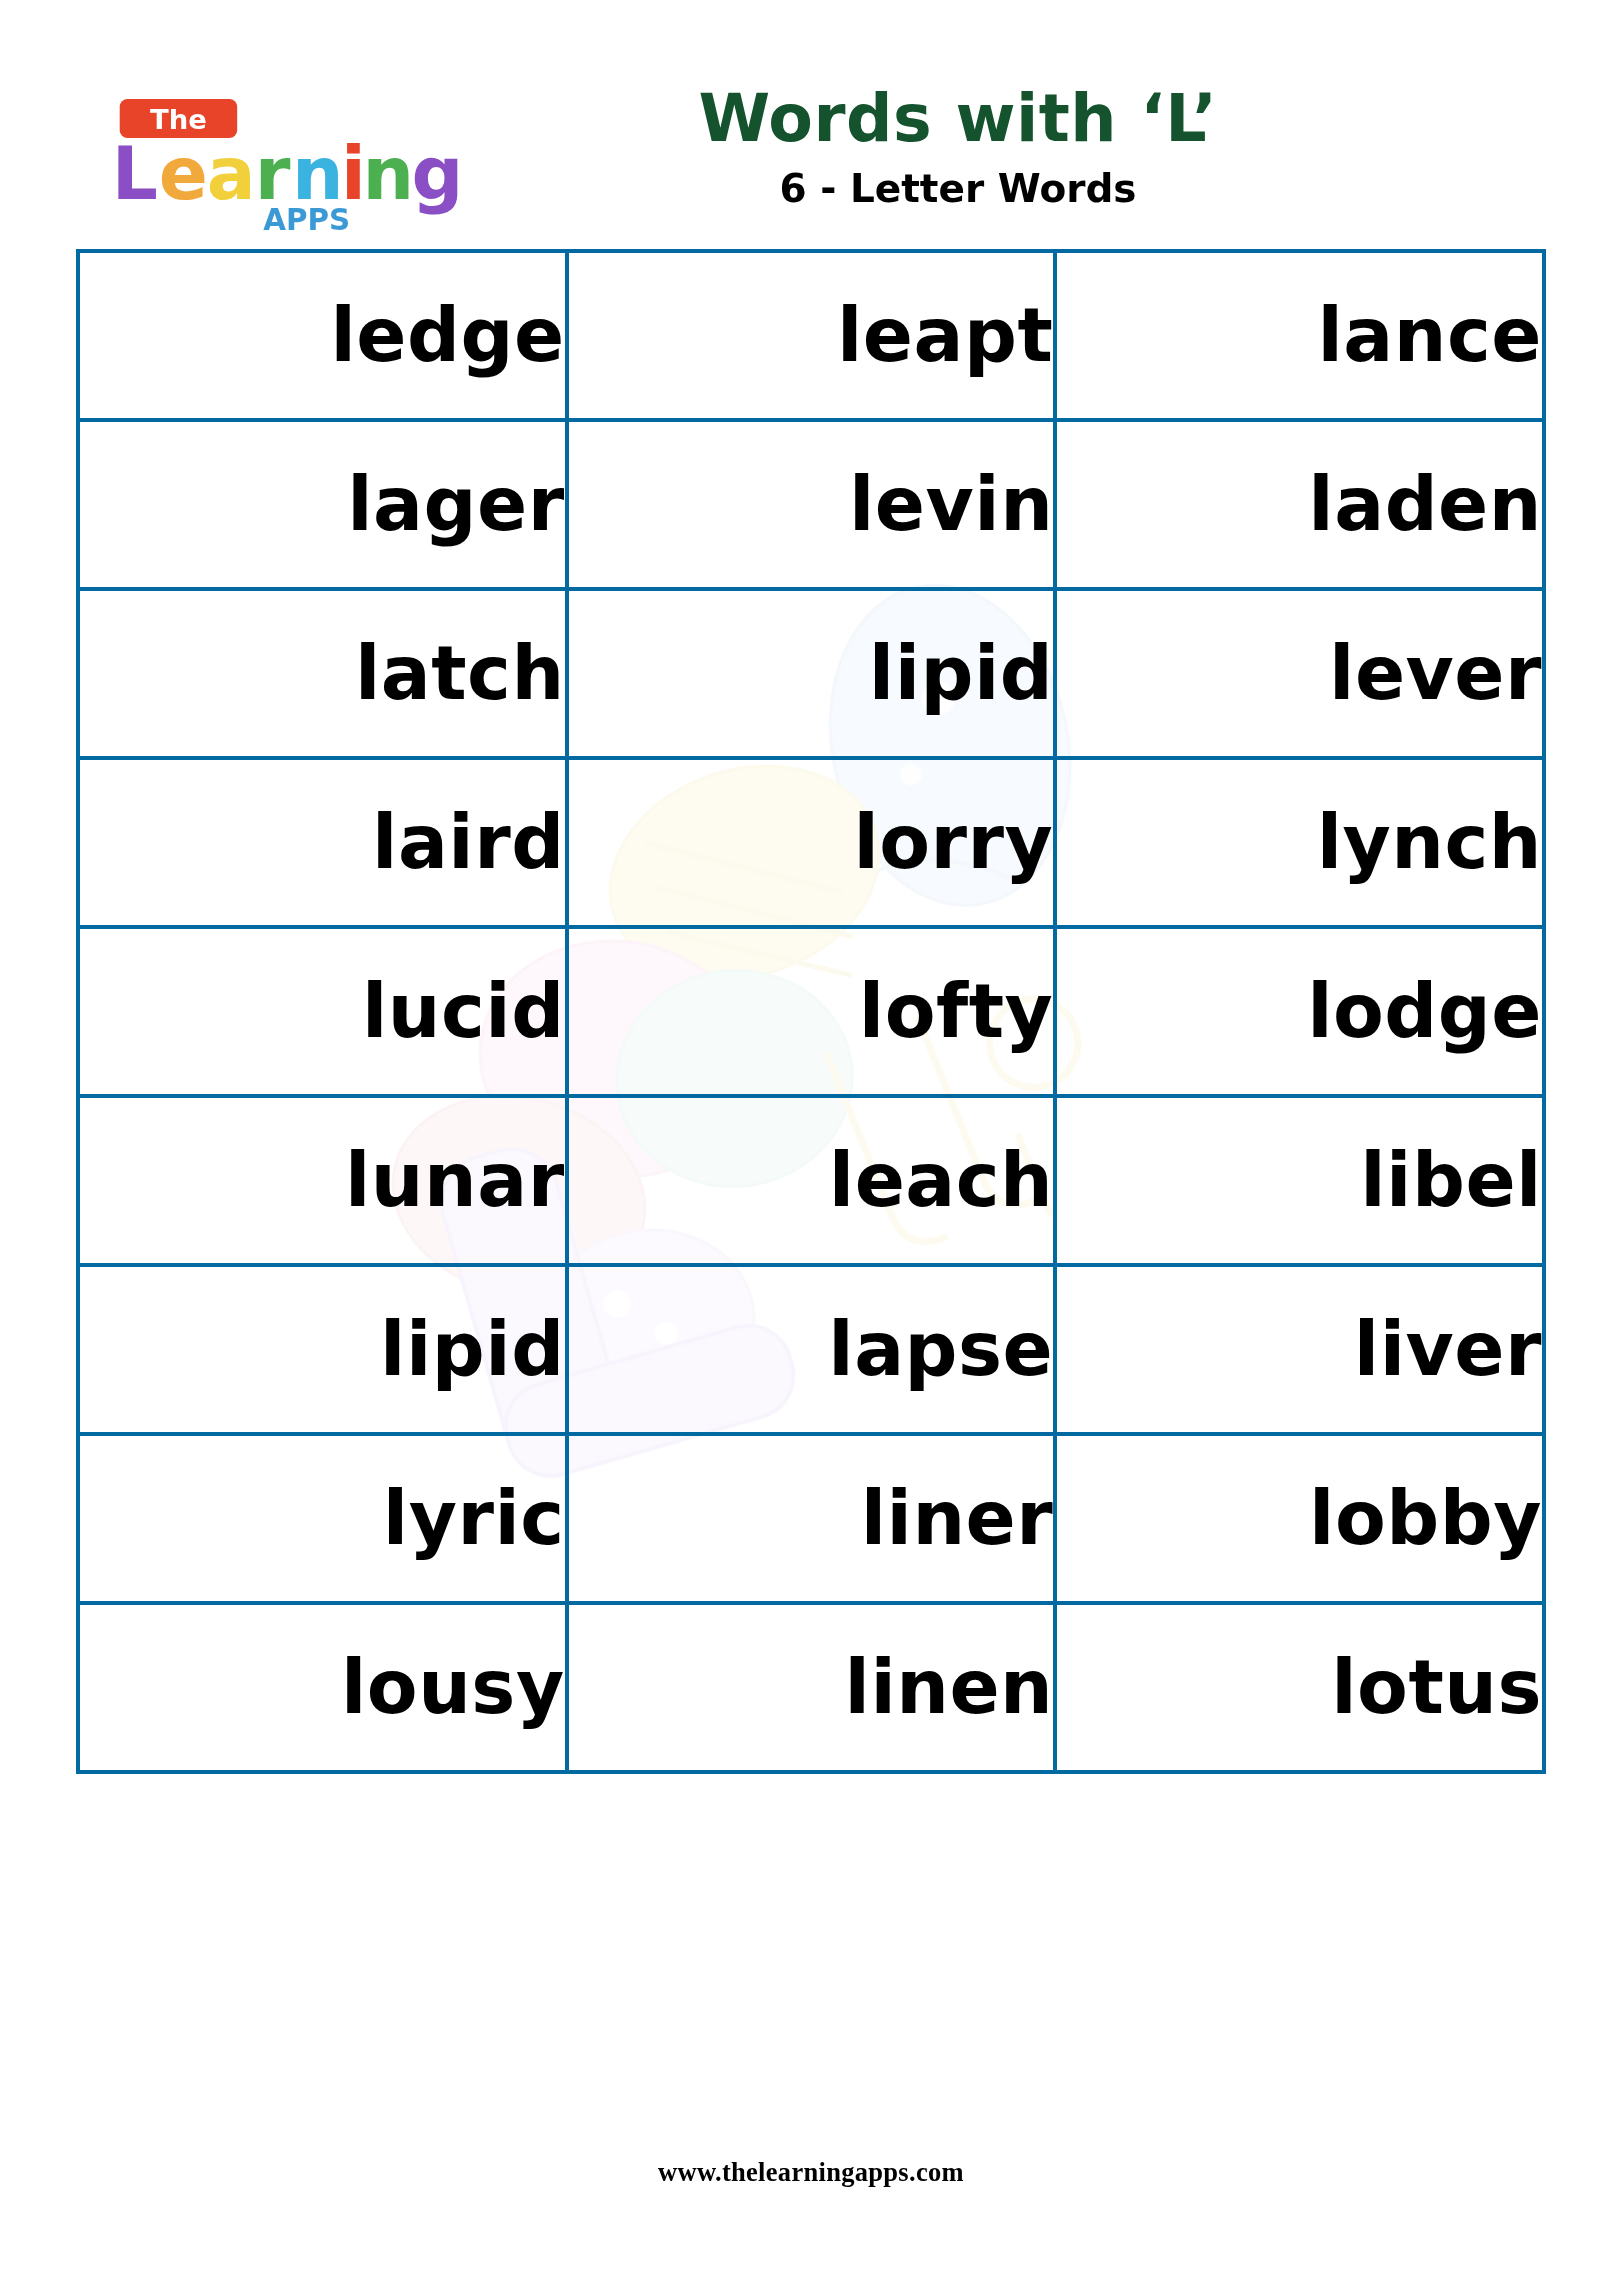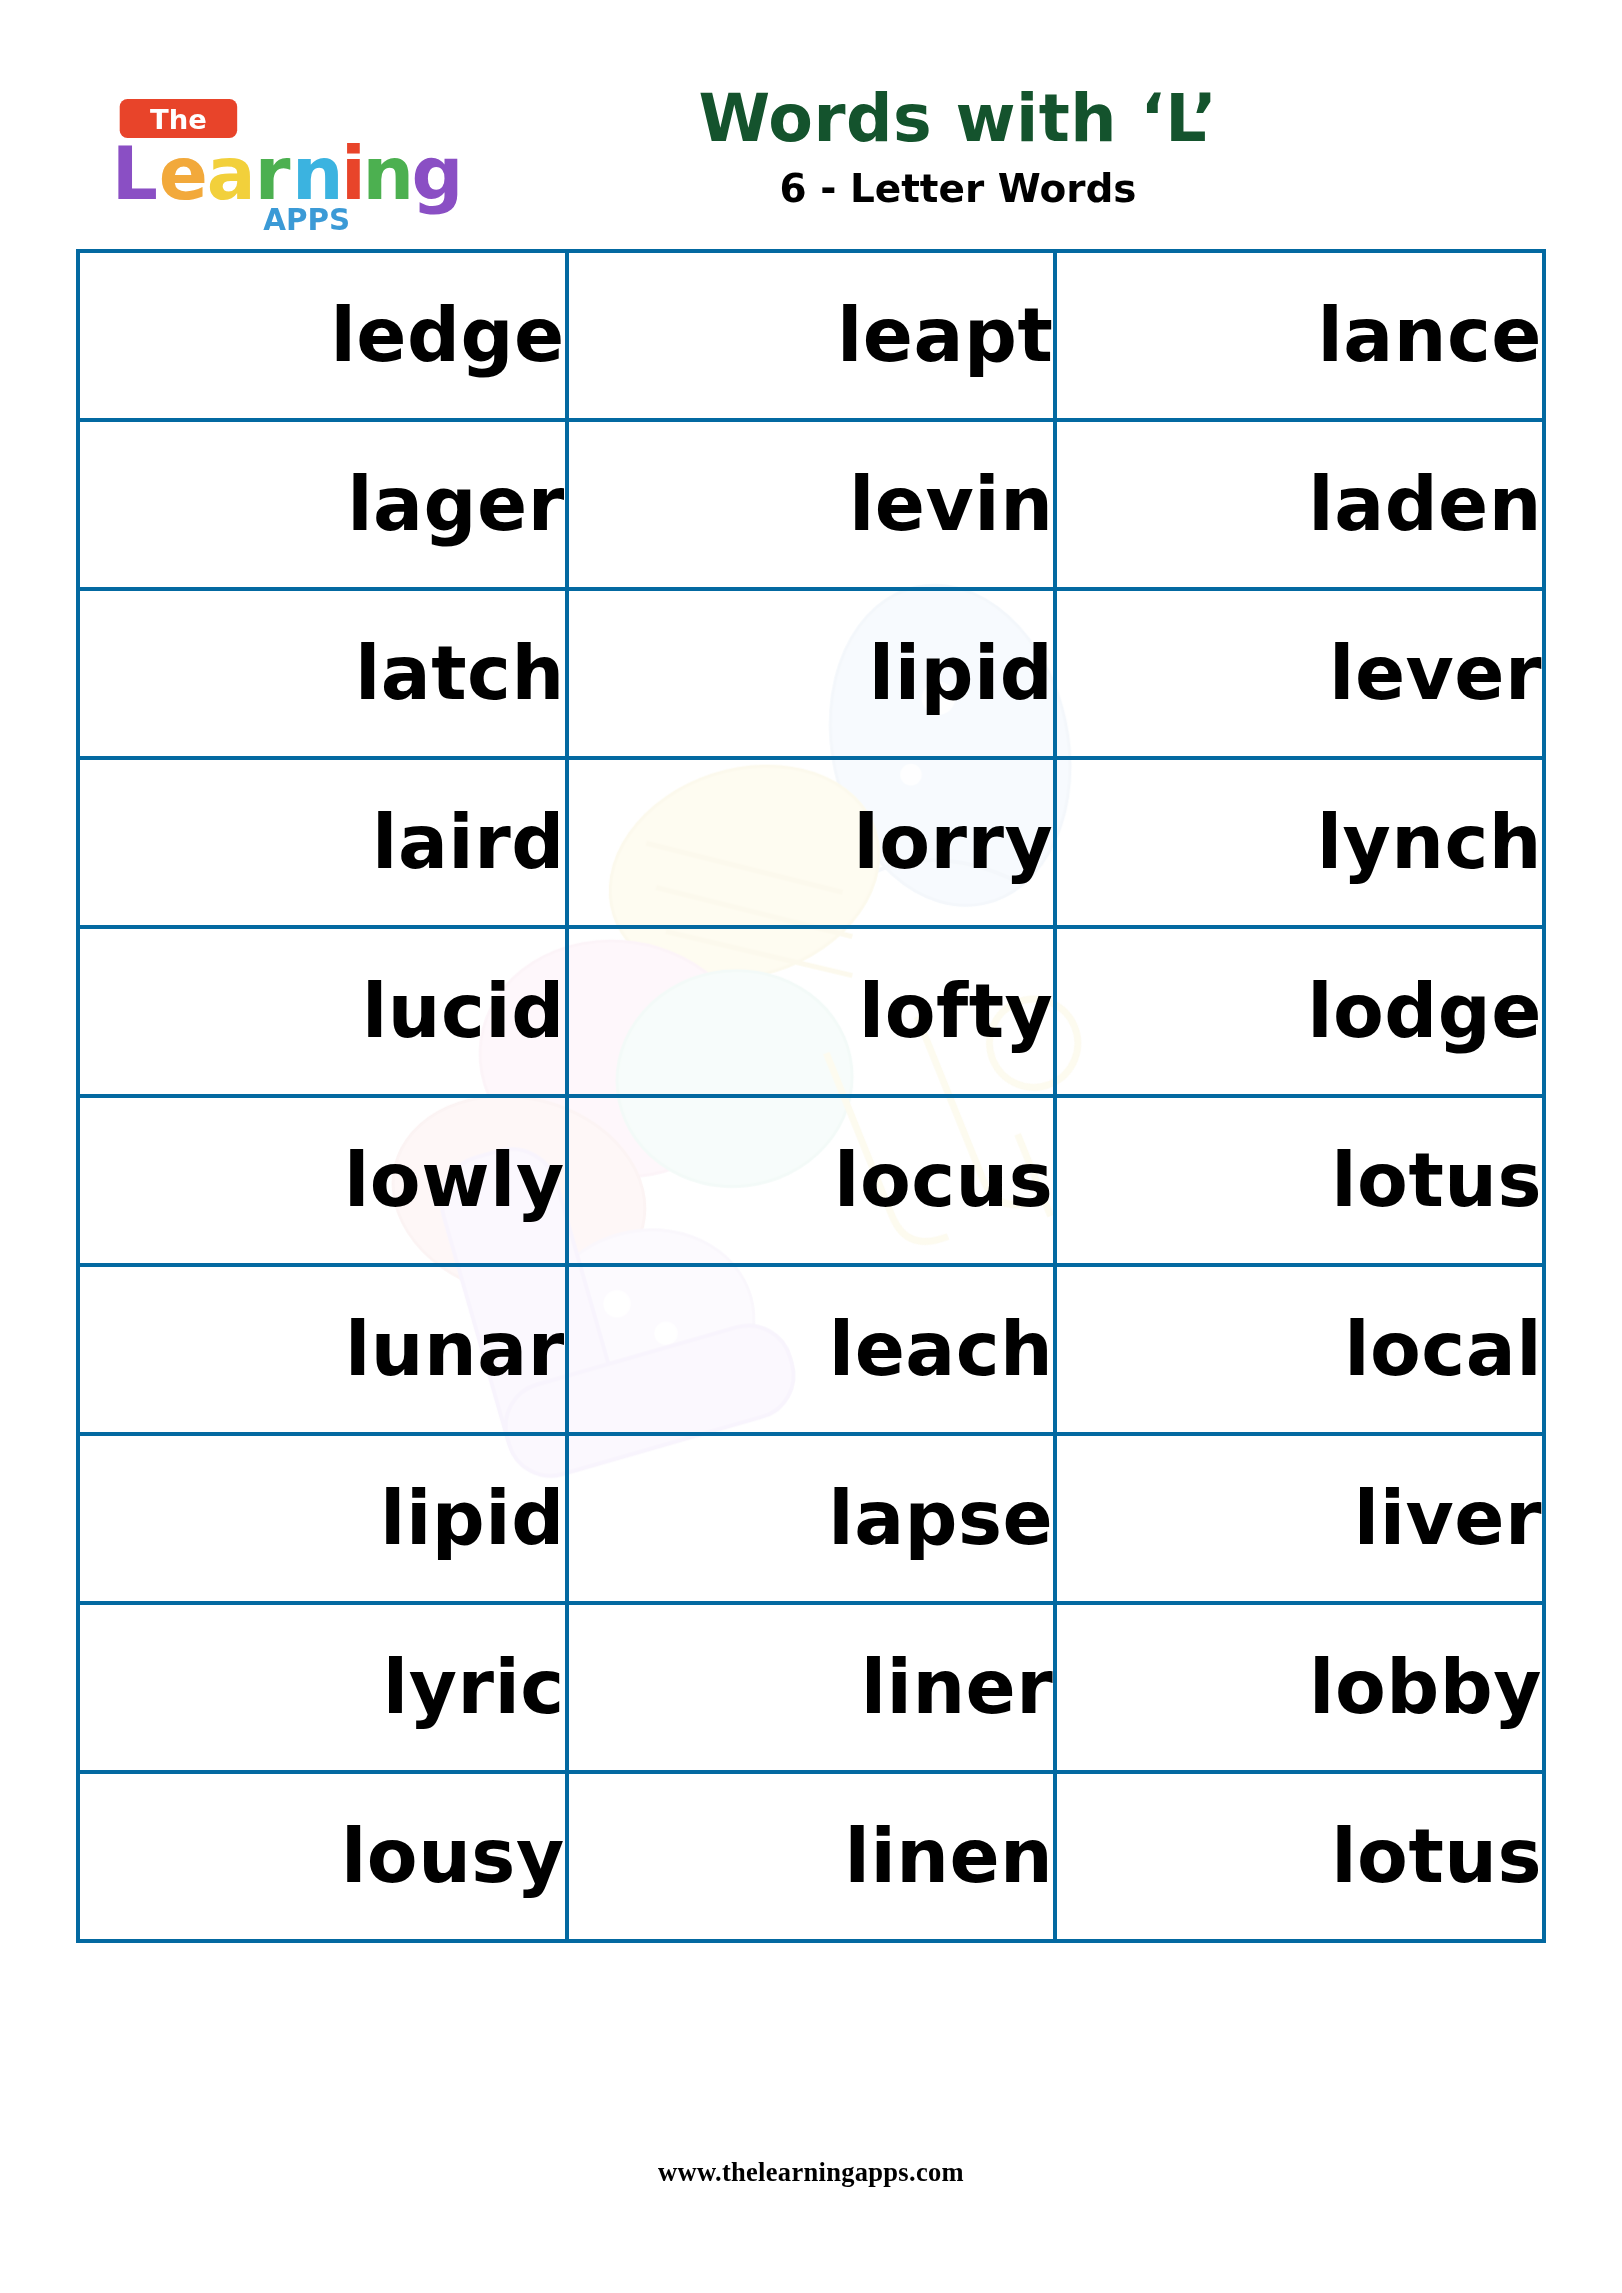--- a/index.html
+++ b/index.html
@@ -202,28 +202,23 @@
           <td>laird</td>
           <td>lorry</td>
           <td>lynch</td>
         </tr>
         <tr>
           <td>lucid</td>
           <td>lofty</td>
           <td>lodge</td>
         </tr>
         <tr>
-          <td>lowly</td>
-          <td>locus</td>
-          <td>lotus</td>
-        </tr>
-        <tr>
           <td>lunar</td>
           <td>leach</td>
-          <td>local</td>
+          <td>libel</td>
         </tr>
         <tr>
           <td>lipid</td>
           <td>lapse</td>
           <td>liver</td>
         </tr>
         <tr>
           <td>lyric</td>
           <td>liner</td>
           <td>lobby</td>

